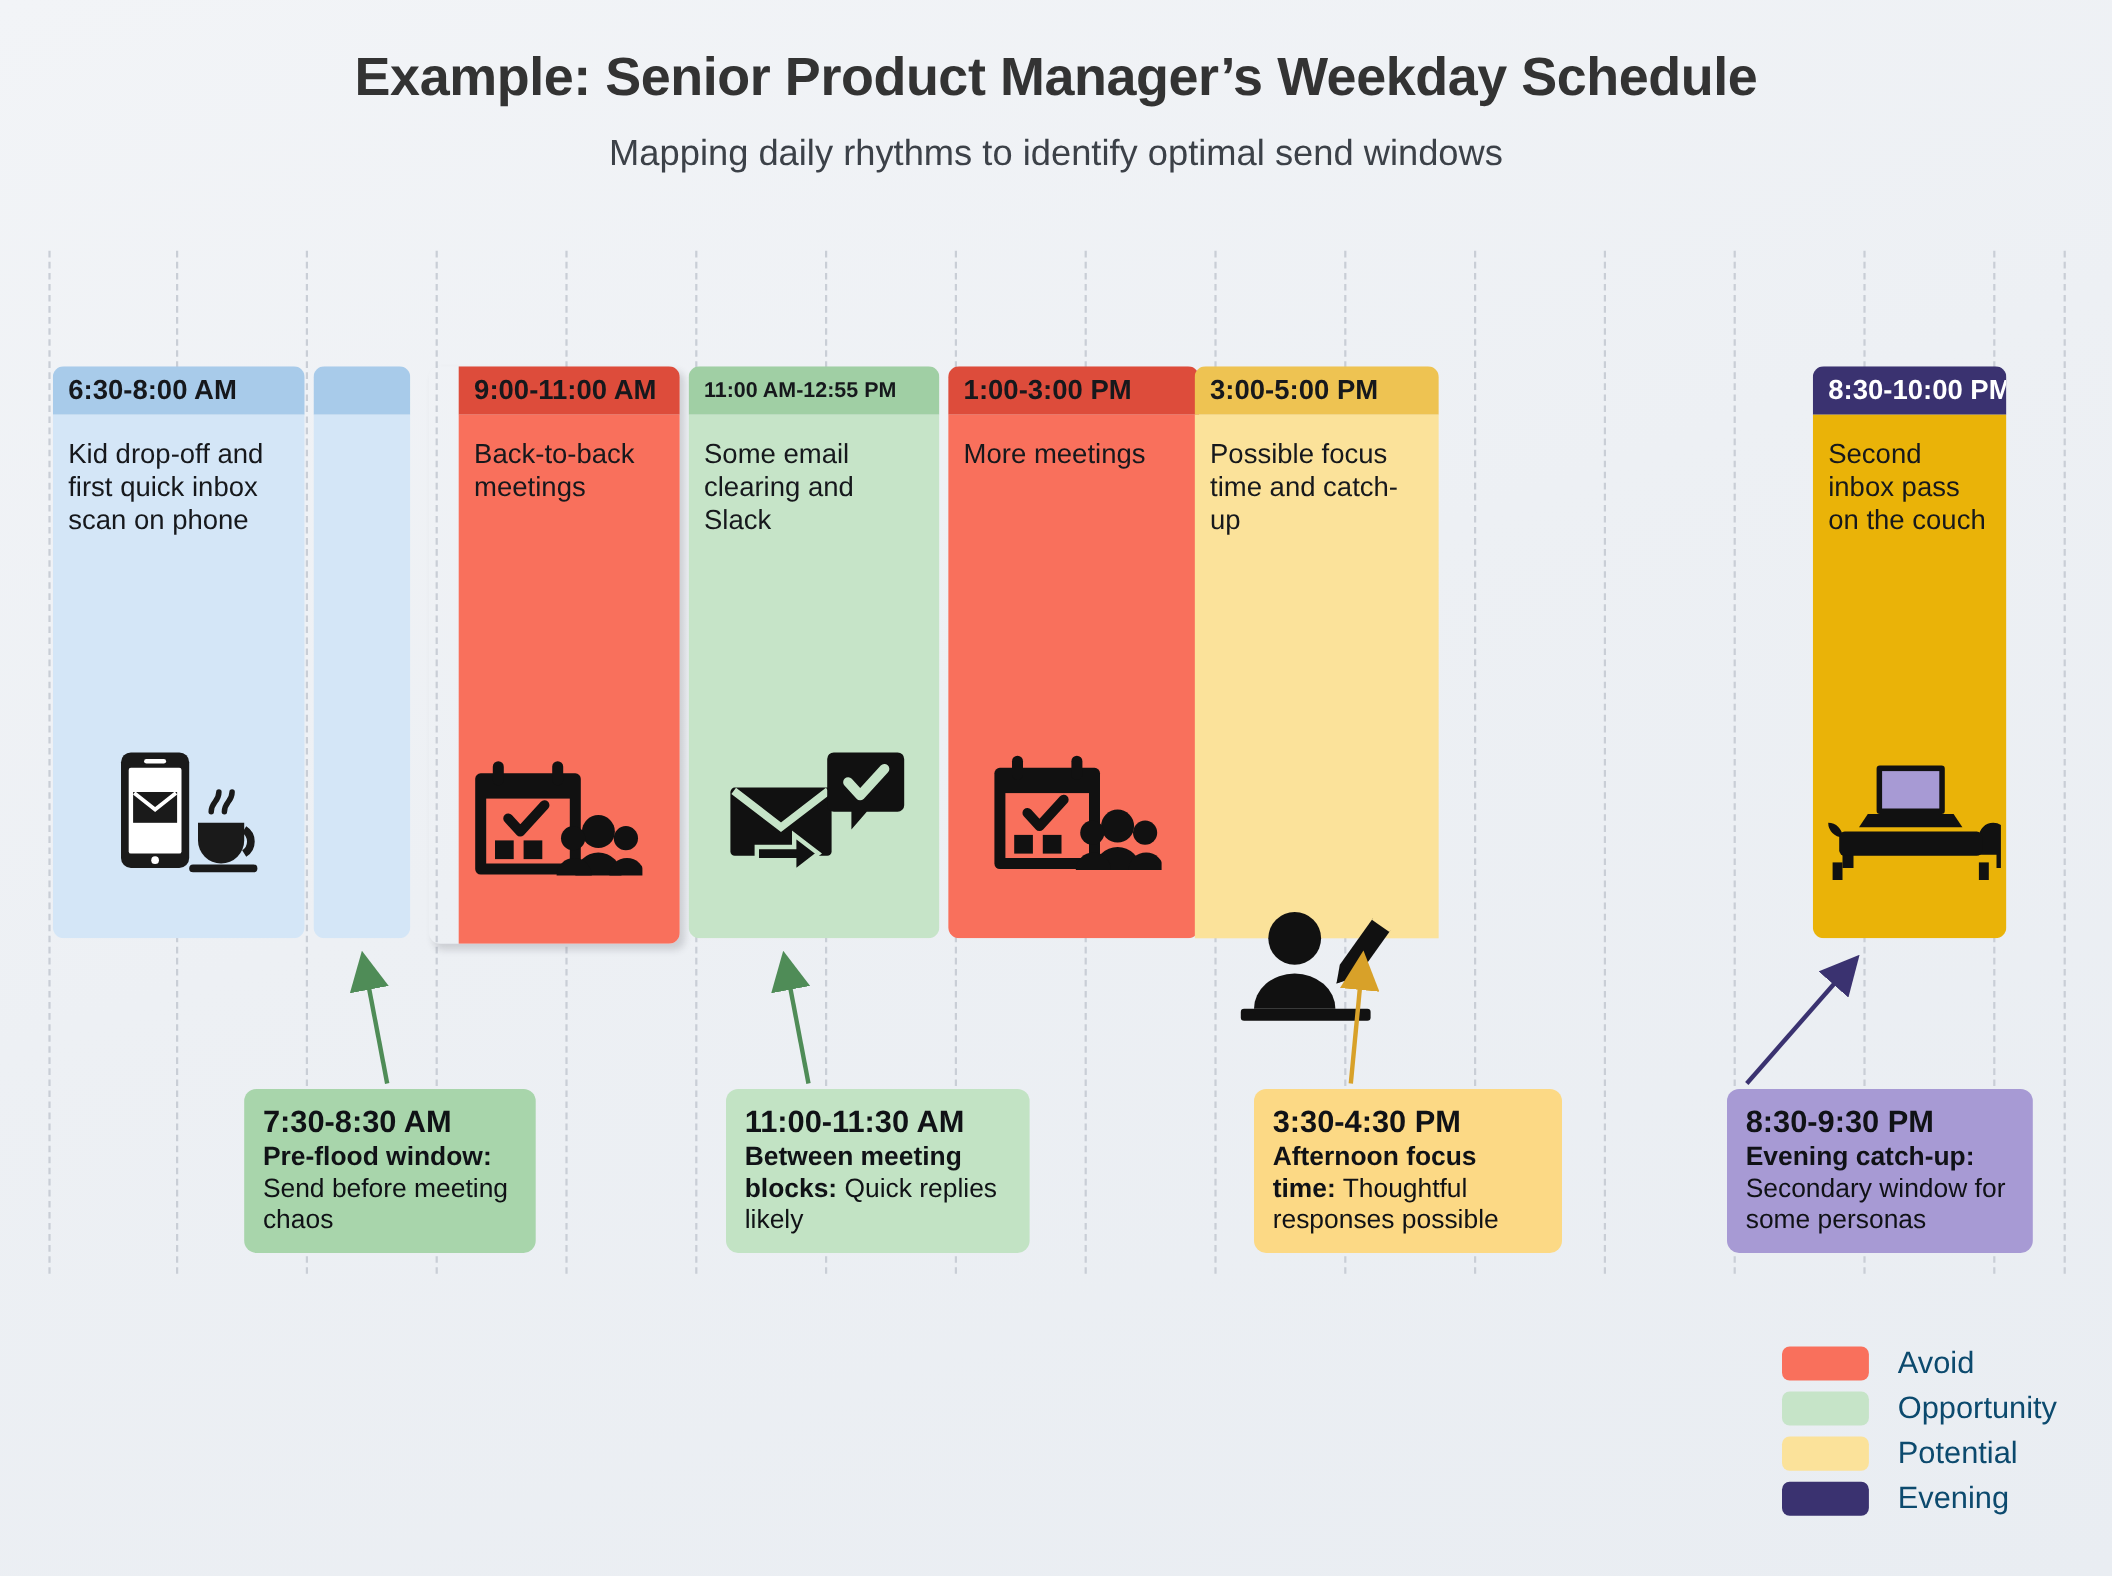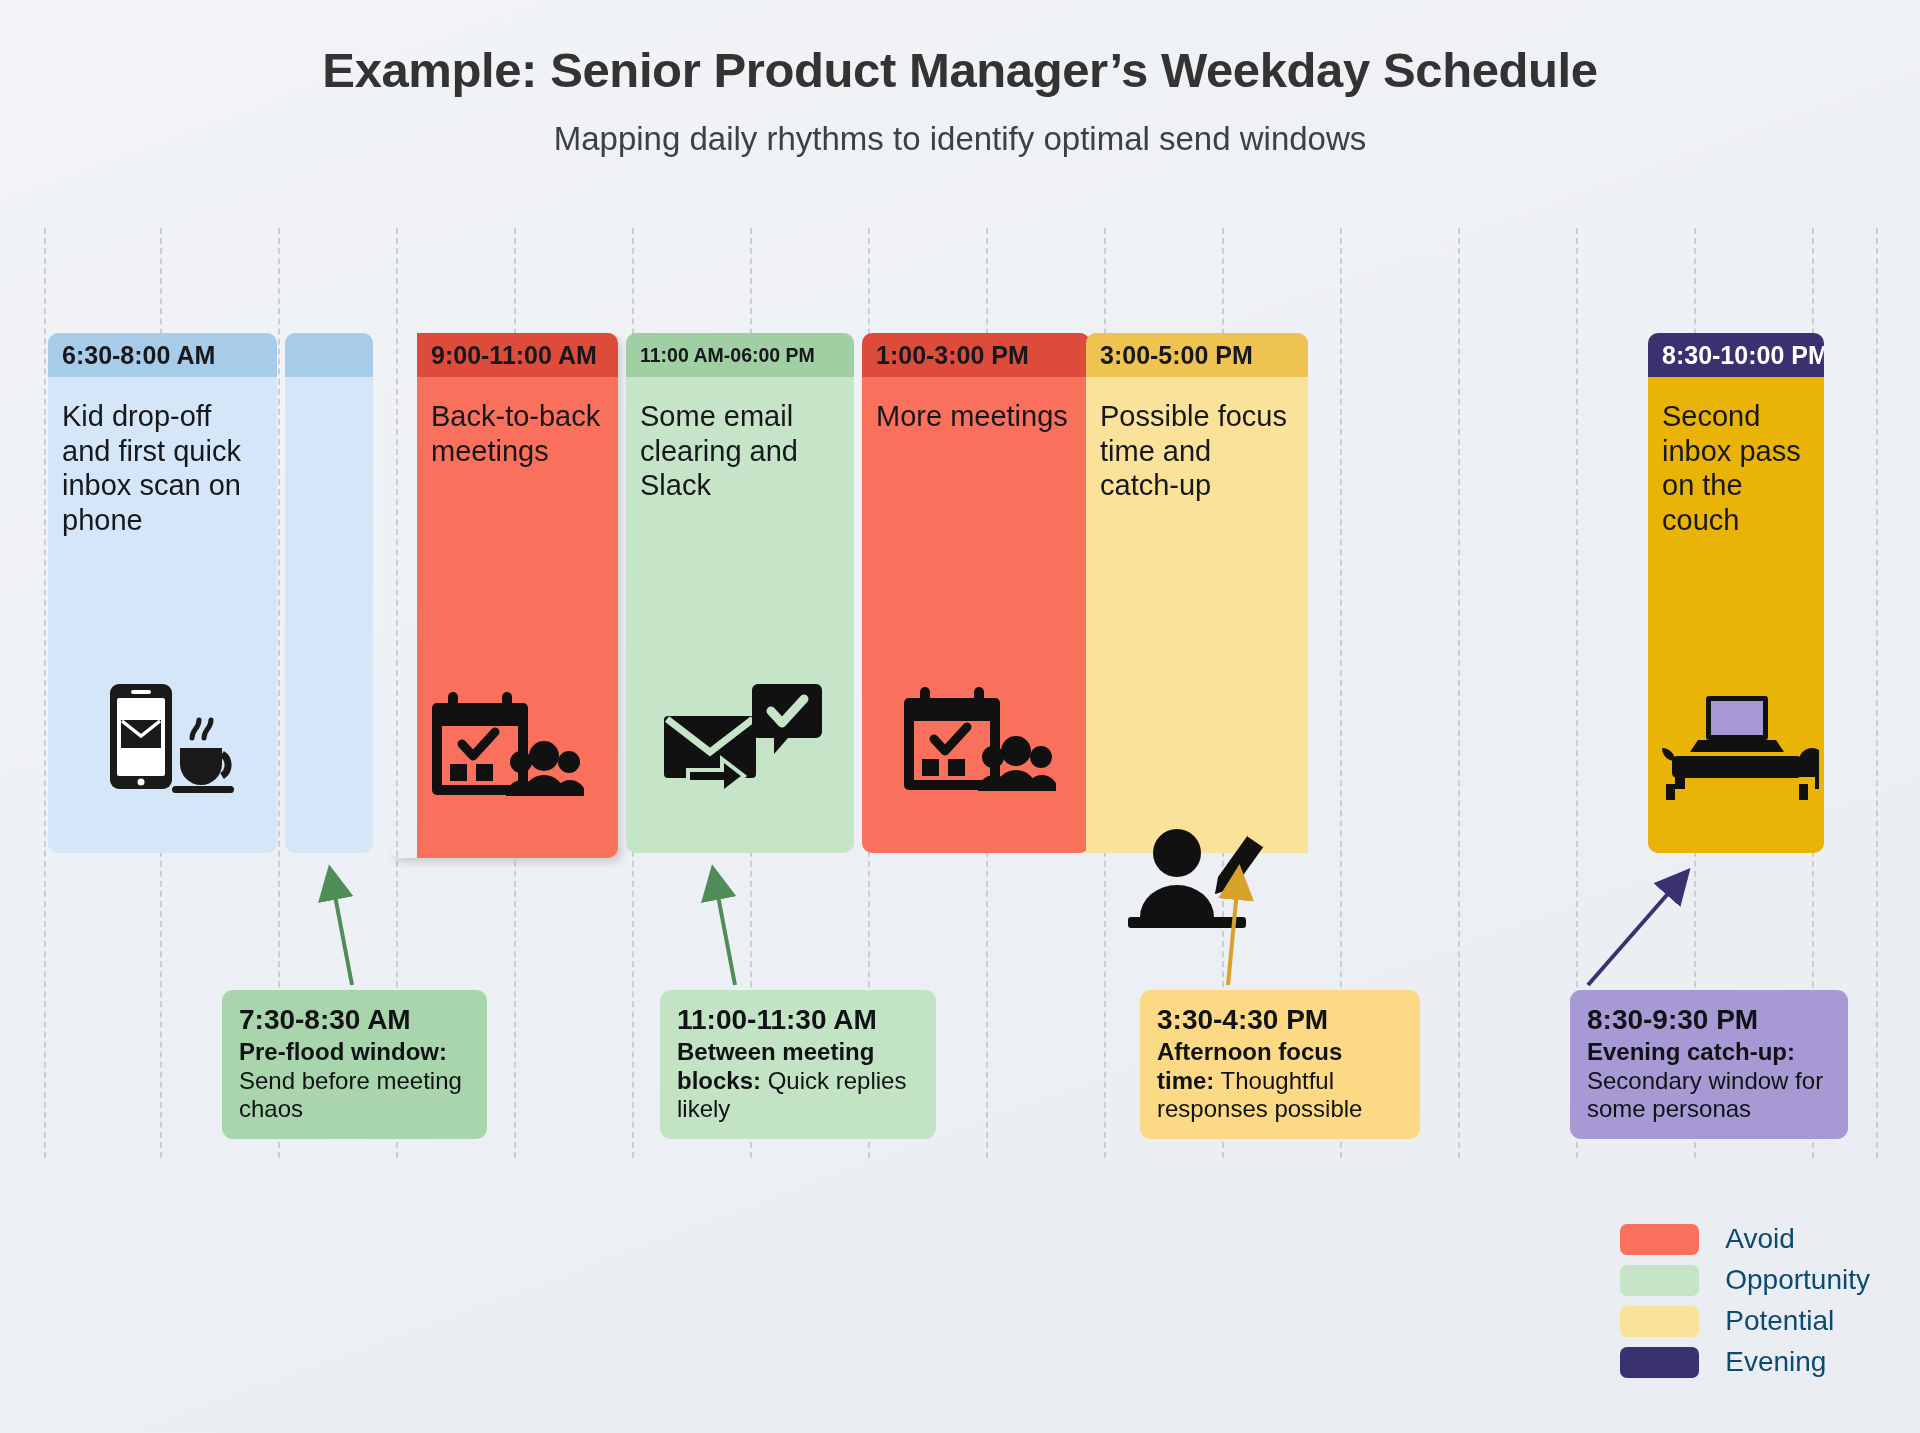--- a/index.html
+++ b/index.html
@@ -97,21 +97,21 @@
     box-sizing: border-box;
   }
   .card-head.small {
     font-size: 19.5px;
   }
   .card-head.light-text {
     color: #ffffff;
   }
   .card-body {
     padding: 22px 14px 0 14px;
-    font-size: 29px;
+    font-size: 25px;
     line-height: 1.19;
     color: #16181c;
     box-sizing: border-box;
   }
 
   
   .c-blue-head  { background: #a8cbea; }
   .c-blue-body  { background: #d4e6f7; }
   .c-red-head   { background: #dd4c3b; }
   .c-red-body   { background: #f9705c; }
@@ -267,21 +267,21 @@
         <path d="M99 108 a21 21 0 0 1 42 0 z" fill="#111111"></path>
         <circle cx="145" cy="74" r="11" fill="#111111"></circle>
         <path d="M130 108 a16 16 0 0 1 32 0 z" fill="#111111"></path>
         <circle cx="97" cy="74" r="11" fill="#111111"></circle>
         <path d="M82 108 a16 16 0 0 1 32 0 z" fill="#111111"></path>
       </svg>
     </div>
   </div>
 
   <div class="card" style="left:626px; top:333px; width:228px; height:520px;">
-    <div class="card-head c-green-head small">11:00 AM-06:00 PM</div>
+    <div class="card-head c-green-head small">11:00 AM-12:55 PM</div>
     <div class="card-body c-green-body" style="height:476px;">Some email clearing and Slack</div>
     <div class="card-icon" style="bottom:50px;">
       <svg width="165" height="125" viewBox="0 0 165 125" fill="none">
         <rect x="6" y="38" width="92" height="62" rx="4" fill="#111111"></rect>
         <path d="M9 41 L52 74 L95 41" stroke="#c6e4c8" stroke-width="7" fill="none"></path>
         <path d="M30 92 l34 0 l0 -11 l22 17 l-22 17 l0 -11 l-34 0 z" fill="#111111" stroke="#c6e4c8" stroke-width="4"></path>
         <path d="M100 6 h58 a6 6 0 0 1 6 6 v42 a6 6 0 0 1 -6 6 h-28 l-14 16 l0 -16 h-16 a6 6 0 0 1 -6 -6 v-42 a6 6 0 0 1 6 -6 z" fill="#111111"></path>
         <path d="M113 33 l11 12 l22 -24" stroke="#c6e4c8" stroke-width="9" fill="none" stroke-linecap="round" stroke-linejoin="round"></path>
       </svg>
     </div>

